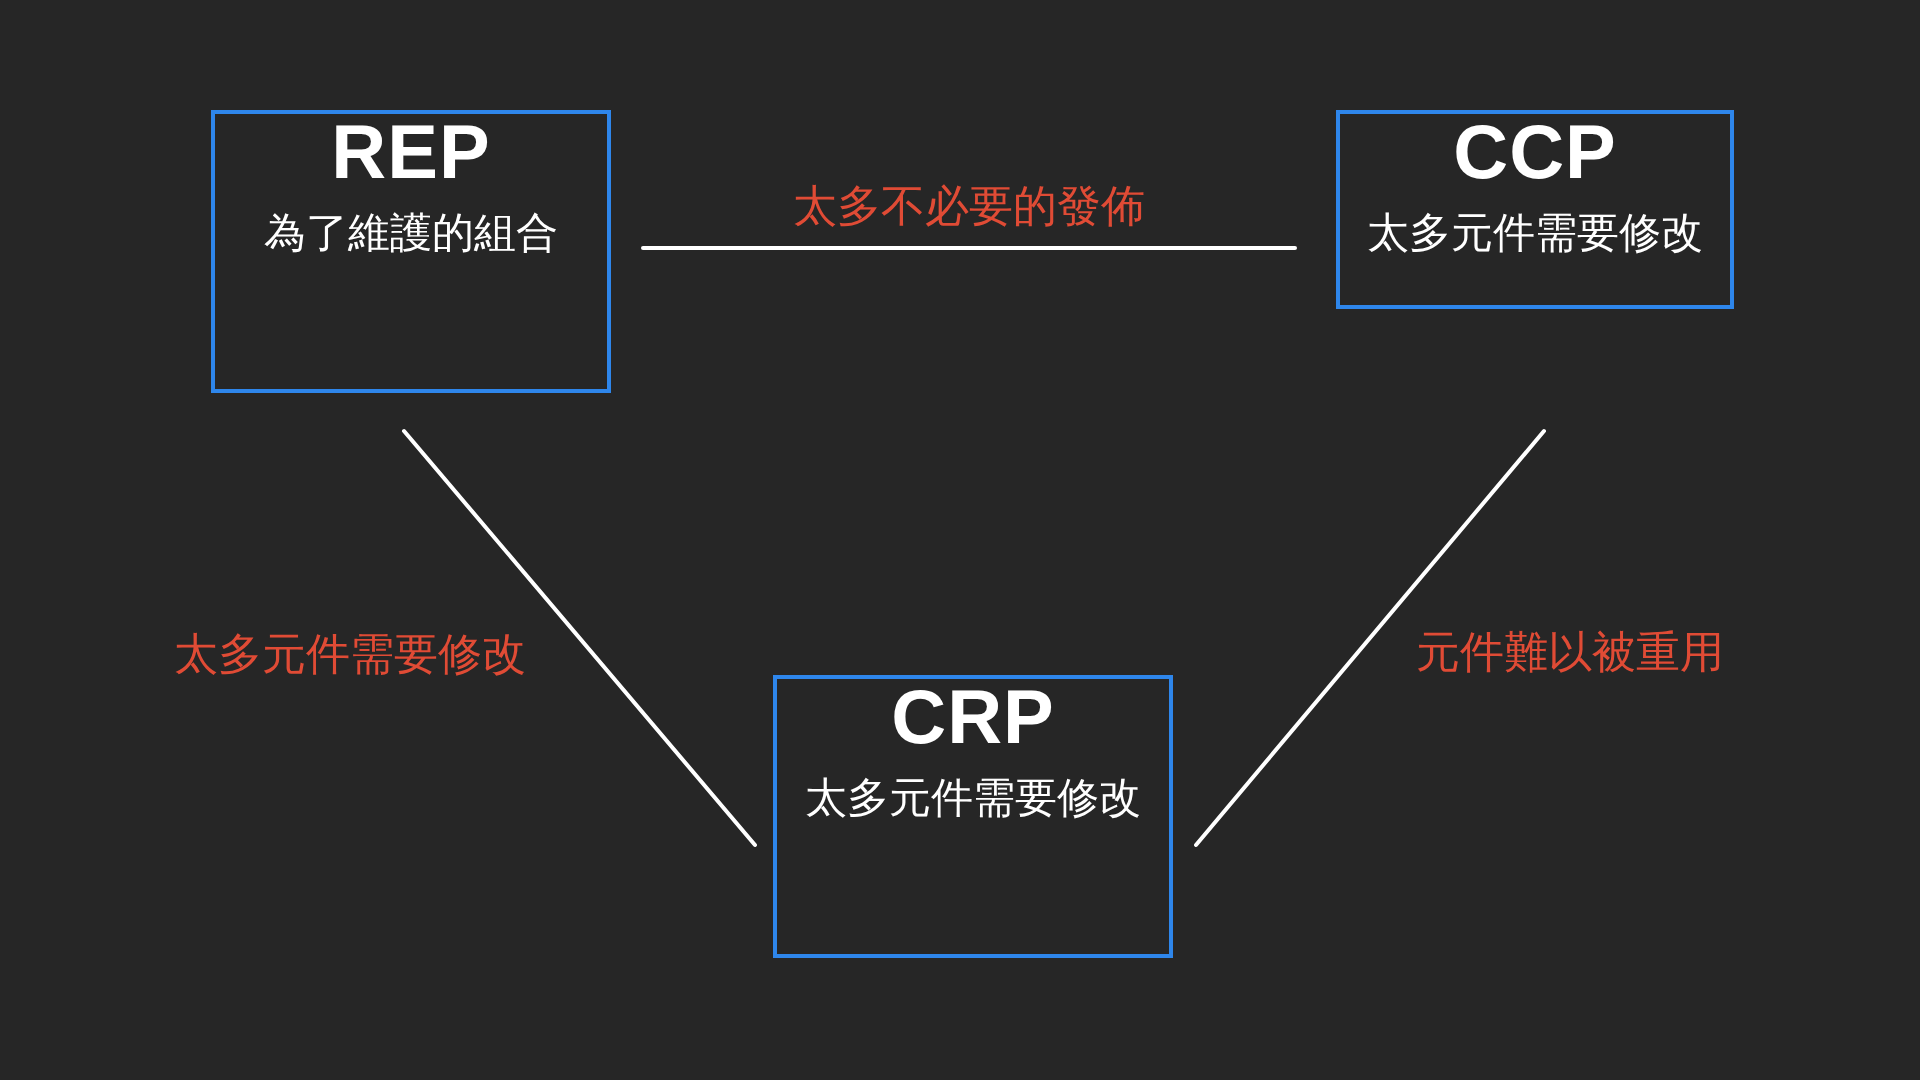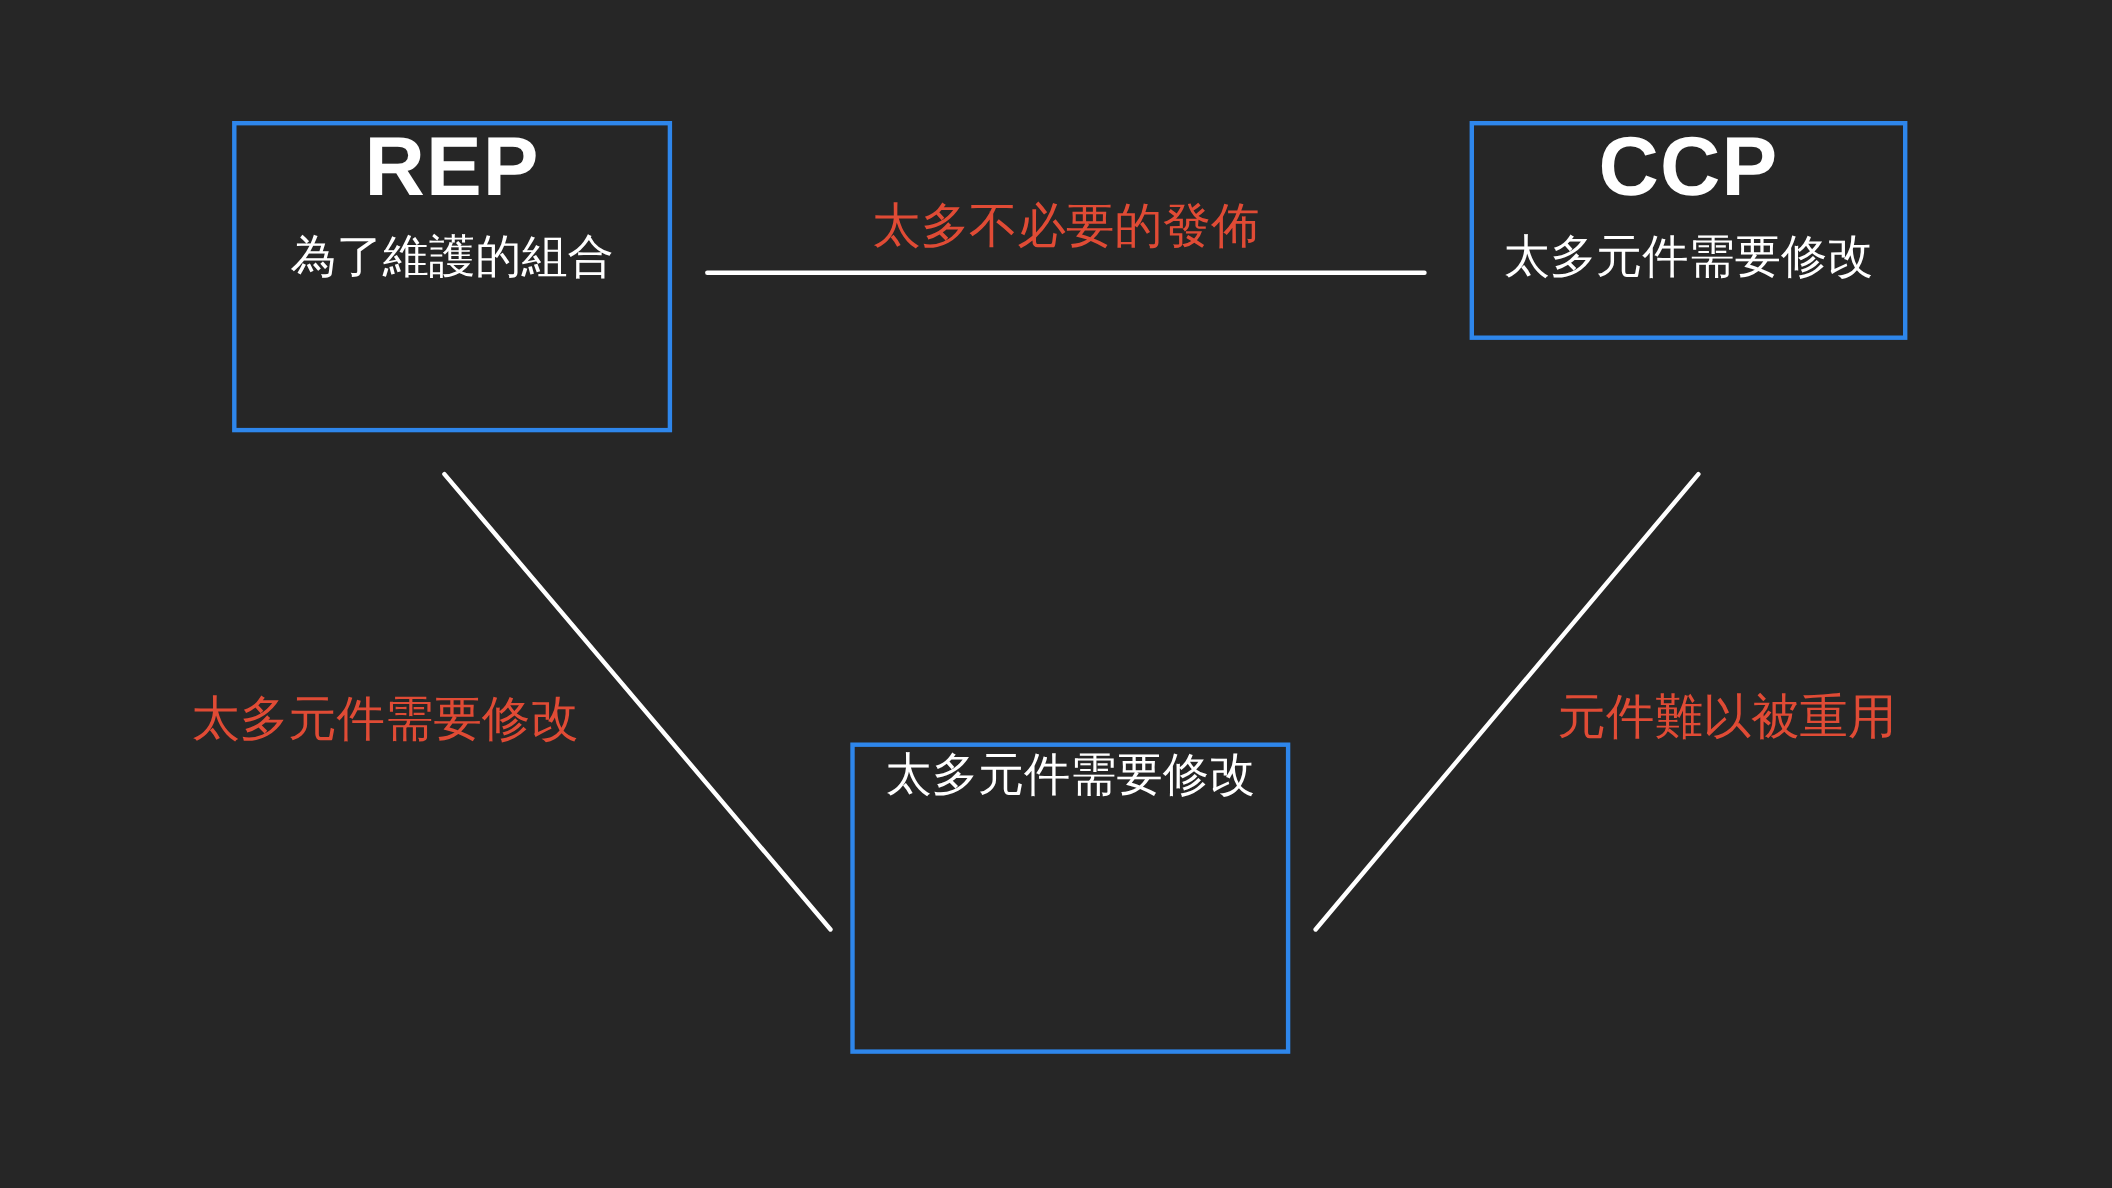--- a/index.html
+++ b/index.html
@@ -77,20 +77,21 @@
     <div class="node-title">REP</div>
     <div class="node-subtitle">為了維護的組合</div>
   </div>
 
   <div class="node node-ccp">
     <div class="node-title">CCP</div>
     <div class="node-subtitle">太多元件需要修改</div>
   </div>
 
   <div class="node node-crp">
+    <div class="node-title">CRP</div>
     <div class="node-subtitle">太多元件需要修改</div>
   </div>
 
   <div class="edge-label edge-label-top">太多不必要的發佈</div>
 
   <div class="edge-label edge-label-left">太多元件需要修改</div>
 
   <div class="edge-label edge-label-right">元件難以被重用</div>
 
 </div>

